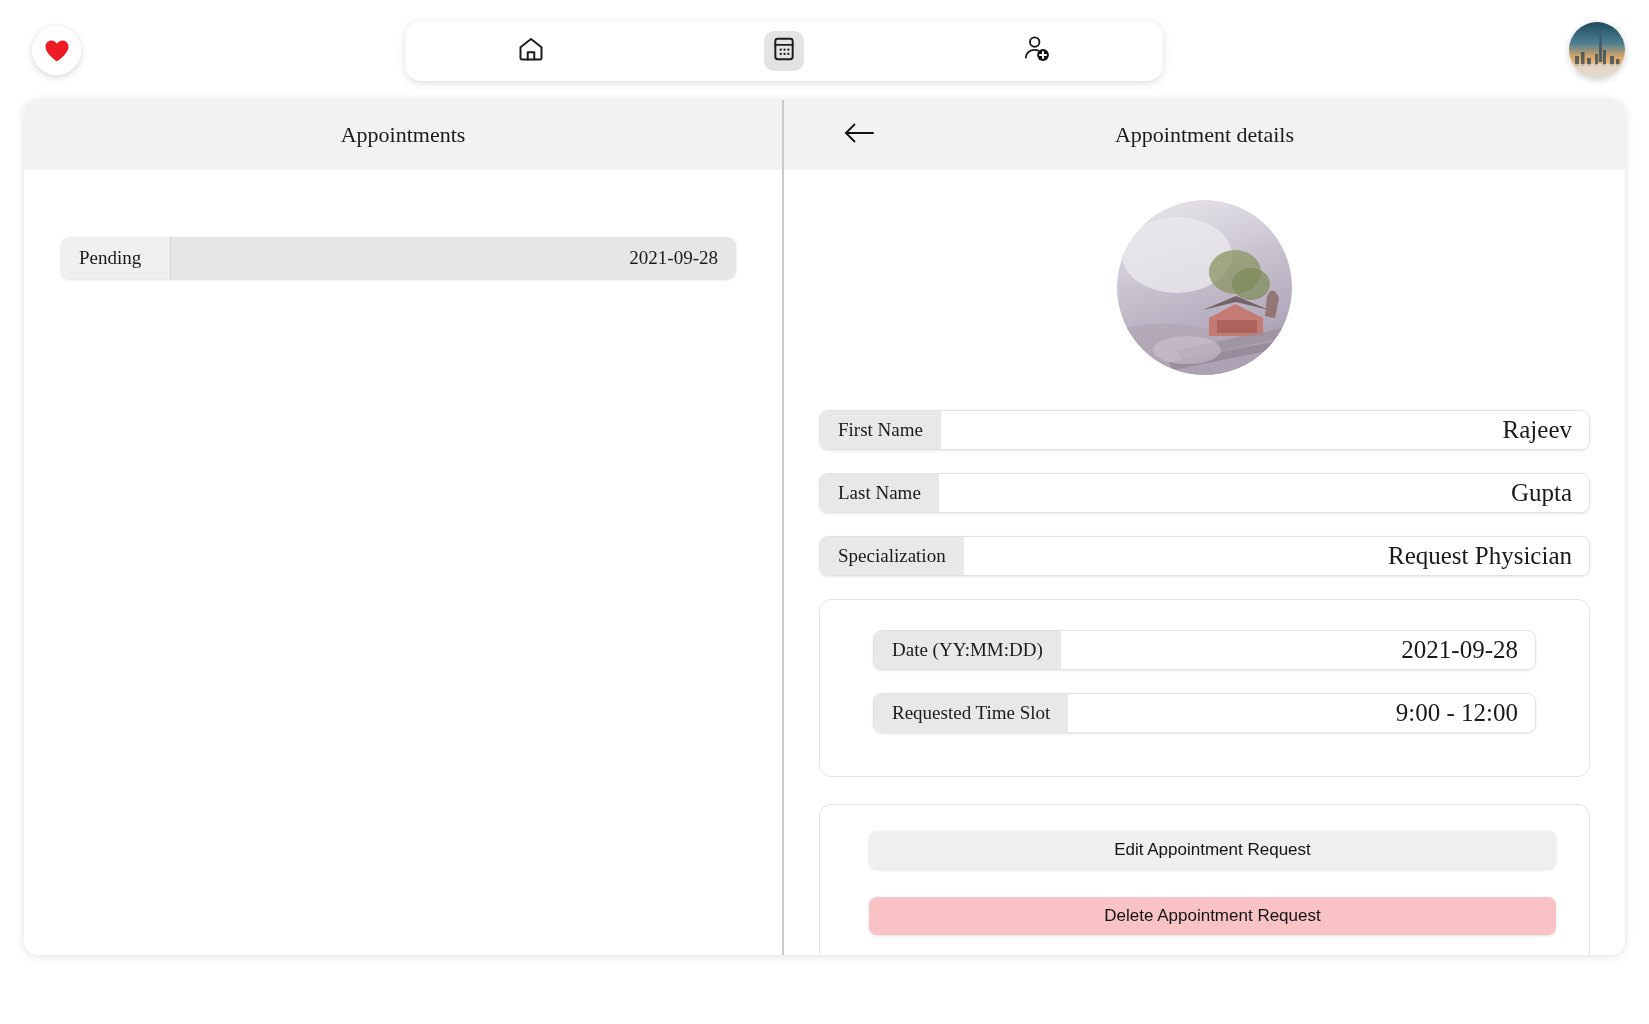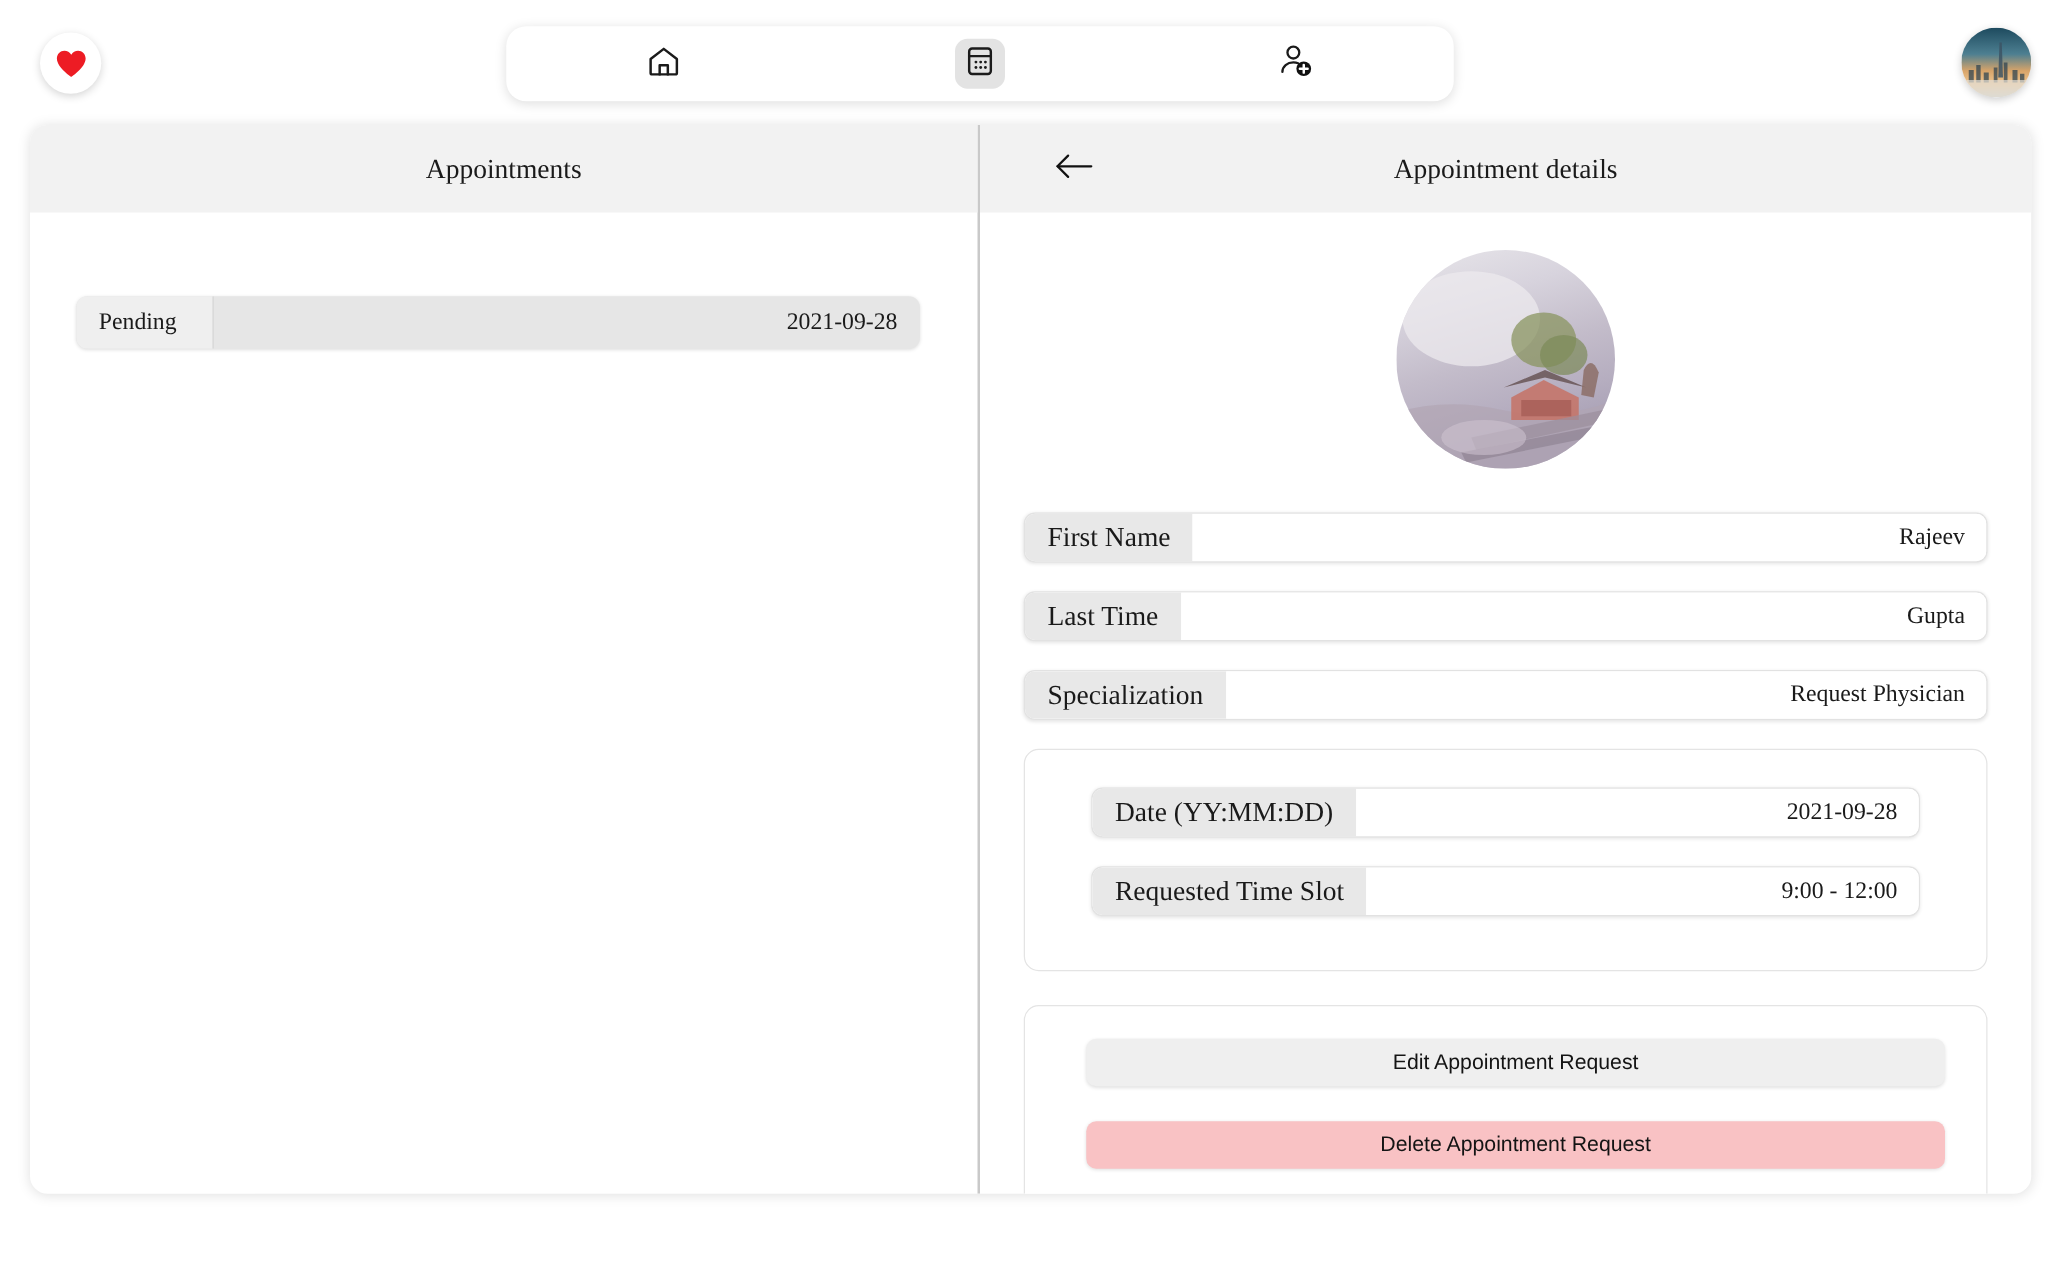--- a/index.html
+++ b/index.html
@@ -186,31 +186,31 @@
     border-radius: 9px;
     box-shadow: 0 1px 3px rgba(0,0,0,0.10);
     margin-bottom: 23px;
     overflow: hidden;
   }
   .field-label {
     background: #e8e8e8;
     display: flex;
     align-items: center;
     padding: 0 18px;
-    font-size: 22px;
+    font-size: 19px;
     color: #1a1a1a;
     white-space: nowrap;
   }
   .field-value {
     flex: 1;
     display: flex;
     align-items: center;
     justify-content: flex-end;
     padding-right: 17px;
-    font-size: 19px;
+    font-size: 25px;
     color: #1a1a1a;
     background: #ffffff;
   }
 
   .card {
     margin: 12px 35px 0 35px;
     border: 1px solid #e4e4e4;
     border-radius: 12px;
     background: #ffffff;
     padding: 30px 53px;
@@ -387,21 +387,21 @@
       </div>
 
       <div class="field-list">
 
         <div class="field-row">
           <div class="field-label">First Name</div>
           <div class="field-value">Rajeev</div>
         </div>
 
         <div class="field-row">
-          <div class="field-label">Last Time</div>
+          <div class="field-label">Last Name</div>
           <div class="field-value">Gupta</div>
         </div>
 
         <div class="field-row">
           <div class="field-label">Specialization</div>
           <div class="field-value">Request Physician</div>
         </div>
 
       </div>
 

